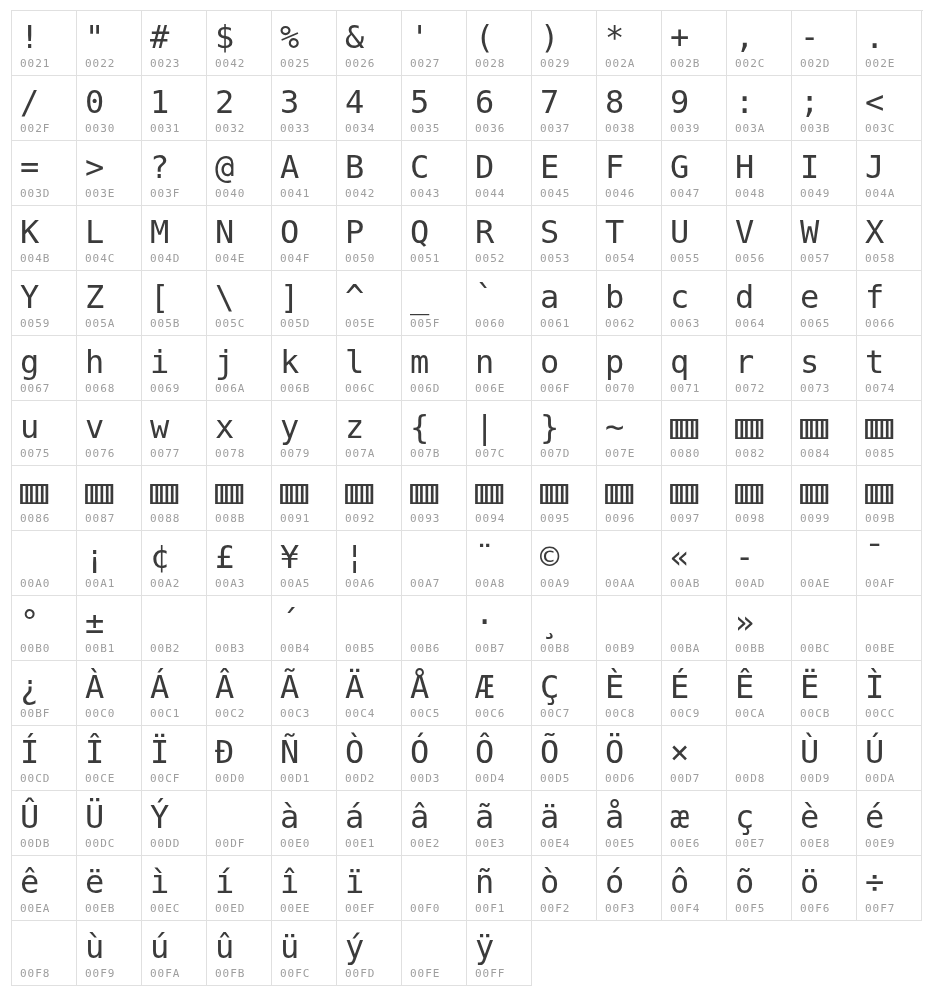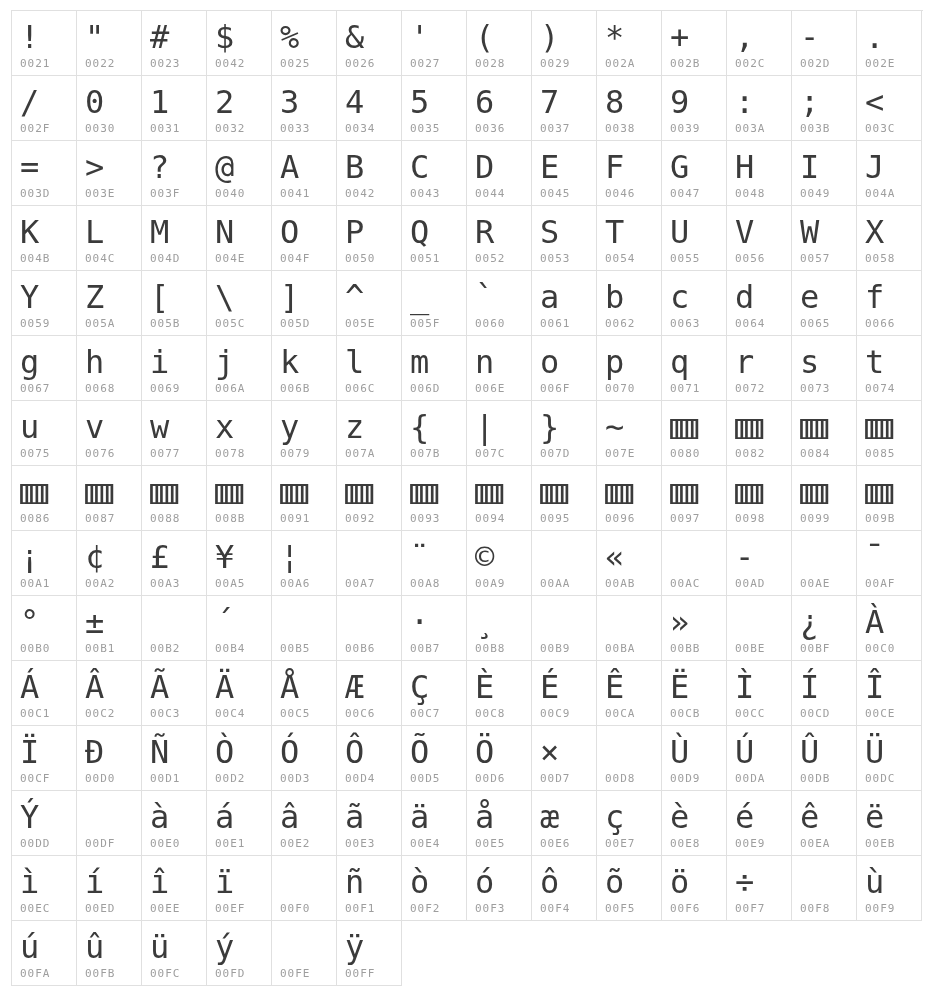--- a/index.html
+++ b/index.html
@@ -504,20 +504,24 @@
       </div>
       <div class="cell notdef">
         <div class="glyph">▥</div>
         <div class="code">0099</div>
       </div>
       <div class="cell notdef">
         <div class="glyph">▥</div>
         <div class="code">009B</div>
       </div>
       <div class="cell">
+        <div class="glyph"></div>
+        <div class="code">00A0</div>
+      </div>
+      <div class="cell">
         <div class="glyph">¡</div>
         <div class="code">00A1</div>
       </div>
       <div class="cell">
         <div class="glyph">¢</div>
         <div class="code">00A2</div>
       </div>
       <div class="cell">
         <div class="glyph">£</div>
         <div class="code">00A3</div>
@@ -544,24 +548,20 @@
       </div>
       <div class="cell">
         <div class="glyph"></div>
         <div class="code">00AA</div>
       </div>
       <div class="cell">
         <div class="glyph">«</div>
         <div class="code">00AB</div>
       </div>
       <div class="cell">
-        <div class="glyph"></div>
-        <div class="code">00AC</div>
-      </div>
-      <div class="cell">
         <div class="glyph">-</div>
         <div class="code">00AD</div>
       </div>
       <div class="cell">
         <div class="glyph"></div>
         <div class="code">00AE</div>
       </div>
       <div class="cell">
         <div class="glyph">¯</div>
         <div class="code">00AF</div>
@@ -572,20 +572,24 @@
       </div>
       <div class="cell">
         <div class="glyph">±</div>
         <div class="code">00B1</div>
       </div>
       <div class="cell">
         <div class="glyph"></div>
         <div class="code">00B2</div>
       </div>
       <div class="cell">
+        <div class="glyph"></div>
+        <div class="code">00B3</div>
+      </div>
+      <div class="cell">
         <div class="glyph">´</div>
         <div class="code">00B4</div>
       </div>
       <div class="cell">
         <div class="glyph"></div>
         <div class="code">00B5</div>
       </div>
       <div class="cell">
         <div class="glyph"></div>
         <div class="code">00B6</div>
@@ -602,20 +606,24 @@
         <div class="glyph"></div>
         <div class="code">00B9</div>
       </div>
       <div class="cell">
         <div class="glyph"></div>
         <div class="code">00BA</div>
       </div>
       <div class="cell">
         <div class="glyph">»</div>
         <div class="code">00BB</div>
+      </div>
+      <div class="cell">
+        <div class="glyph"></div>
+        <div class="code">00BC</div>
       </div>
       <div class="cell">
         <div class="glyph"></div>
         <div class="code">00BE</div>
       </div>
       <div class="cell">
         <div class="glyph">¿</div>
         <div class="code">00BF</div>
       </div>
       <div class="cell">

